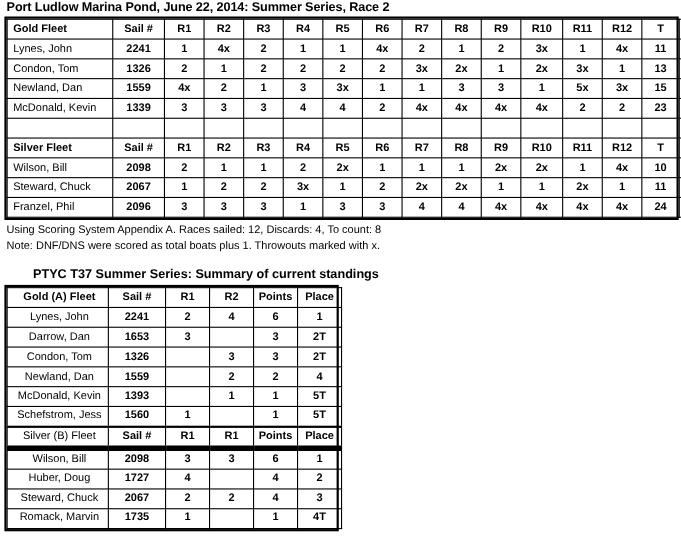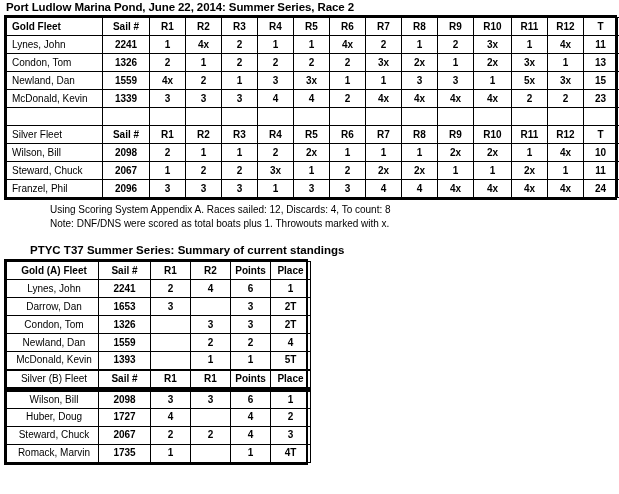--- a/index.html
+++ b/index.html
@@ -82,21 +82,20 @@
     border-bottom: 0;
     height: 3px;
   }
   .notes {
     font-size: 10px;
     line-height: 14px;
     padding: 3px 0 0 4px;
   }
   .notes div {
     white-space: nowrap;
-    margin-left: 44px;
   }
   .section-title {
     font-size: 11.5px;
     font-weight: bold;
     padding: 13px 0 3px 4px;
     white-space: nowrap;
     margin-left: 24px;
   }
   .summary-wrap {
     border: 2px solid #000;
@@ -267,21 +266,21 @@
           <td></td>
           <td></td>
           <td></td>
           <td></td>
           <td></td>
           <td></td>
           <td></td>
           <td></td>
         </tr>
         <tr>
-          <td class="name-cell" style="font-weight:normal">Silver Fleet</td>
+          <td class="name-cell" style="font-weight:bold">Silver Fleet</td>
           <td>Sail #</td>
           <td>R1</td>
           <td>R2</td>
           <td>R3</td>
           <td>R4</td>
           <td>R5</td>
           <td>R6</td>
           <td>R7</td>
           <td>R8</td>
           <td>R9</td>
@@ -410,20 +409,28 @@
           <td>4</td>
         </tr>
         <tr>
           <td class="name-cell">McDonald, Kevin</td>
           <td>1393</td>
           <td></td>
           <td>1</td>
           <td>1</td>
           <td>5T</td>
         </tr>
+        <tr>
+          <td class="name-cell">Schefstrom, Jess</td>
+          <td>1560</td>
+          <td>1</td>
+          <td></td>
+          <td>1</td>
+          <td>5T</td>
+        </tr>
         <tr class="headrow">
           <th class="name-cell">Silver (B) Fleet</th>
           <th>Sail #</th>
           <th>R1</th>
           <th>R1</th>
           <th>Points</th>
           <th>Place</th>
         </tr>
         <tr>
           <td class="name-cell">Wilson, Bill</td>

